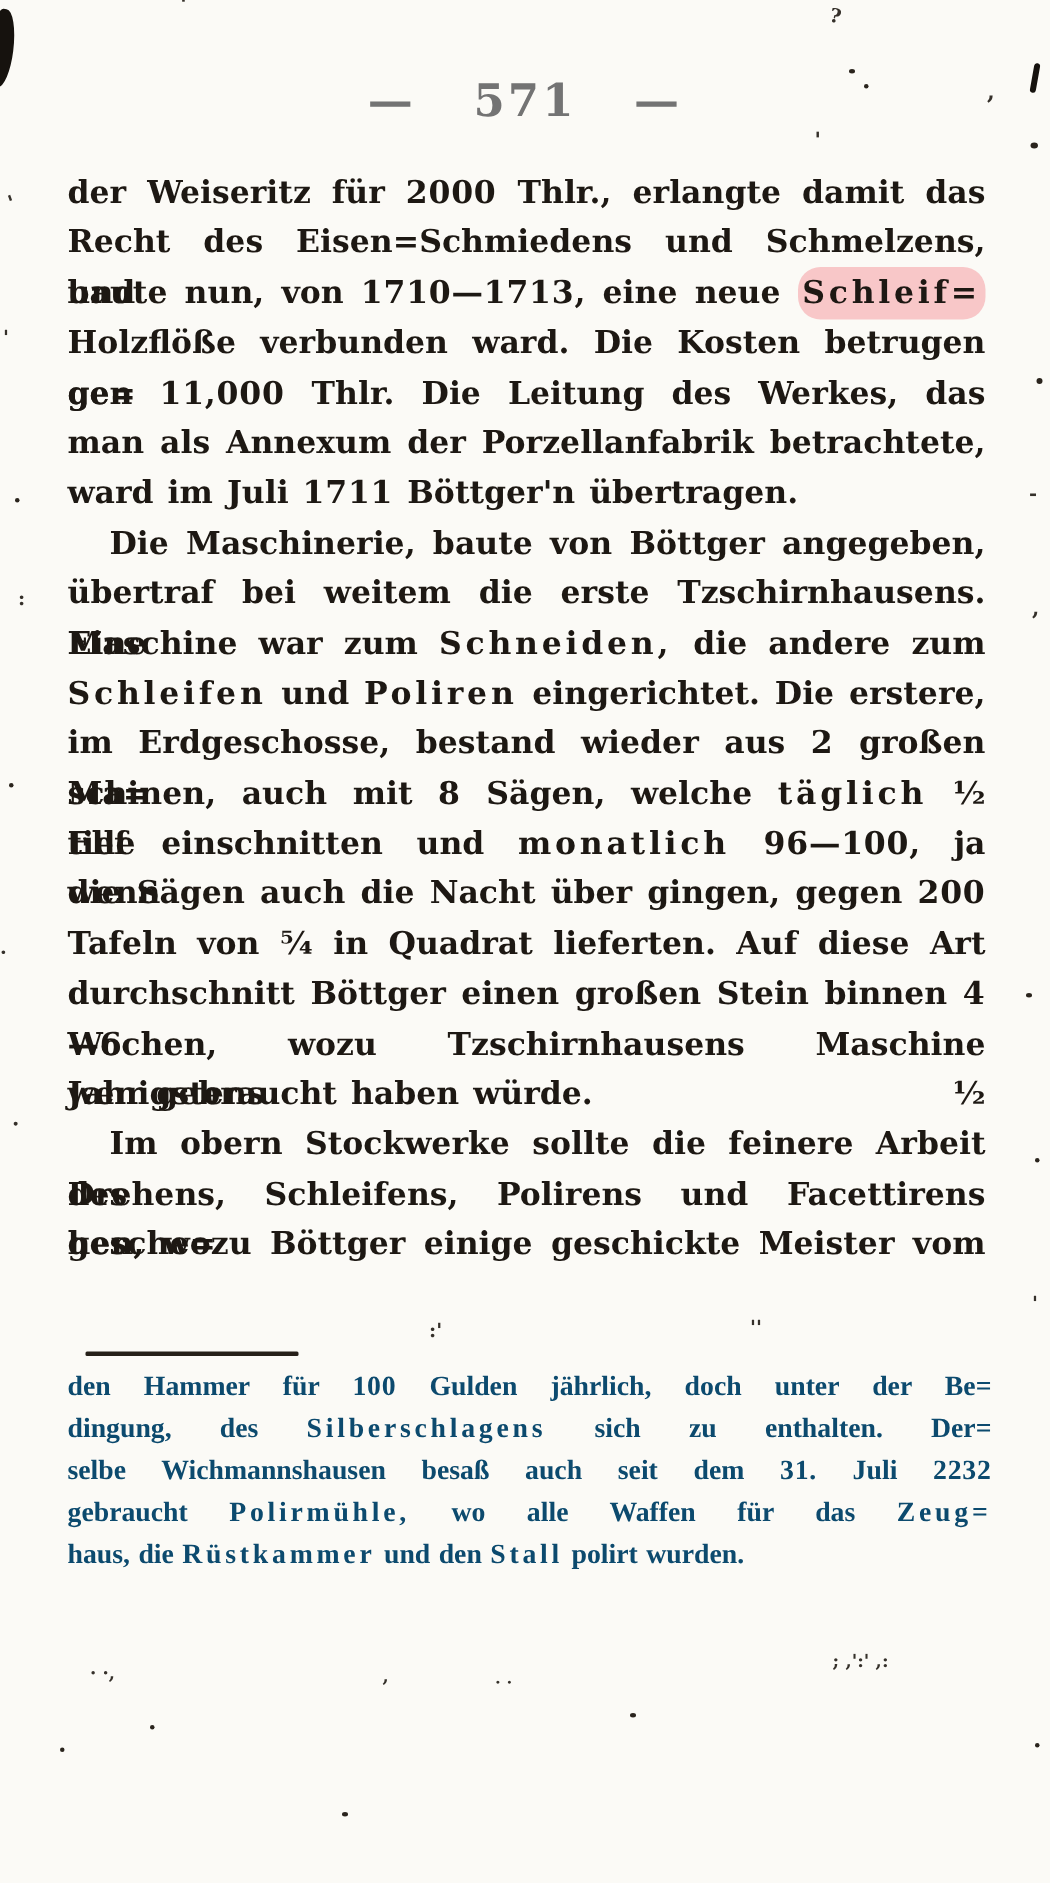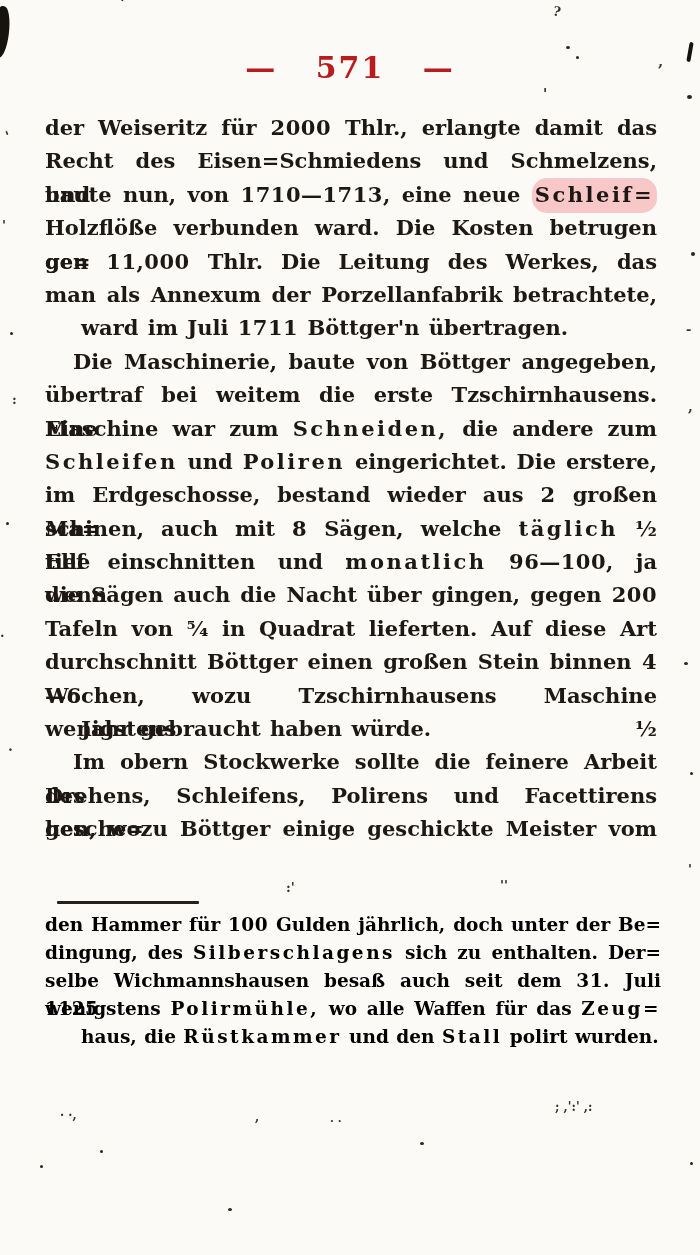--- a/index.html
+++ b/index.html
@@ -3,36 +3,36 @@
 <meta charset="utf-8">
 <style>
   html,body{margin:0;padding:0;}
   body{
     width:700px;height:1255px;position:relative;overflow:hidden;
     background:#fbfaf6;
     font-family:"DejaVu Serif", serif;
   }
   .page-header{
     position:absolute;top:50px;left:0;width:700px;text-align:center;
-    font-weight:bold;font-size:30px;color:#b91c1c;
+    font-weight:bold;font-size:30px;color:#737373;
     word-spacing:26px;letter-spacing:2px;
   }
   .body-text{position:absolute;left:45px;top:111px;width:612px;}
   .body-text .line{
     height:33.4px;line-height:33.4px;
     font-weight:bold;font-size:21px;color:#1d1813;
     text-align:justify;text-align-last:justify;word-spacing:2px;
   }
   .footnote-text{position:absolute;left:45px;top:911px;width:616px;}
   .footnote-text .line{
     height:28px;line-height:28px;
-    font-weight:bold;font-size:18.5px;color:#000000;
-    text-align:justify;text-align-last:justify;word-spacing:1px;
+    font-weight:bold;font-size:18.5px;color:#0c4a6e;
+    text-align:justify;text-align-last:justify;word-spacing:1px;font-family:Liberation Serif, serif;
   }
-  .line.end{text-align-last:left;margin-left:36px;}
+  .line.end{text-align-last:left;}
   .line.indent{text-indent:28px;}
   .sp{letter-spacing:2.5px;border-radius:15px;}
   .hl{background:#f8c7c8;padding:4px 3px 6px 3px;}
   .num{letter-spacing:0.5px;}
   .footnote-rule{
     position:absolute;left:57px;top:901px;width:142px;height:3px;
     background:#262019;border-radius:1px;
   }
   .speck{position:absolute;background:#2a241d;border-radius:50%;}
   .mark{position:absolute;color:#35302a;font-weight:bold;font-family:"DejaVu Serif",serif;}
@@ -66,22 +66,22 @@
     <div class="line indent"><span>Im obern Stockwerke sollte die feinere Arbeit des</span></div>
     <div class="line"><span>Drehens, Schleifens, Polirens und Facettirens gesche=</span></div>
     <div class="line"><span>hen, wozu Böttger einige geschickte Meister vom</span></div>
   </div>
 
 <div class="footnote-rule"></div>
 
 <div class="footnote-text">
     <div class="line"><span>den Hammer für </span><span class="num">100</span><span> Gulden jährlich, doch unter der Be=</span></div>
     <div class="line"><span>dingung, des </span><span class="sp">Silberschlagens</span><span> sich zu enthalten. Der=</span></div>
-    <div class="line"><span>selbe Wichmannshausen besaß auch seit dem </span><span class="num">31.</span><span> Juli </span><span class="num">1125</span></div>
-    <div class="line"><span>wenigstens </span><span class="sp">Polirmühle,</span><span> wo alle Waffen für das </span><span class="sp">Zeug=</span></div>
+    <div class="line"><span>selbe Wichmannshausen besaß auch seit dem </span><span class="num">31.</span><span> Juli </span><span class="num">2232</span></div>
+    <div class="line"><span>gebraucht </span><span class="sp">Polirmühle,</span><span> wo alle Waffen für das </span><span class="sp">Zeug=</span></div>
     <div class="line end"><span>haus, die </span><span class="sp">Rüstkammer</span><span> und den </span><span class="sp">Stall</span><span> polirt wurden.</span></div>
   </div>
 
 <div>
   <div class="blob" style="left:-6px;top:6px;width:15px;height:52px;border-radius:40% 60% 55% 45%;transform:rotate(7deg);"></div>
   <div class="mark" style="left:120px;top:-6px;font-size:15px;">'</div>
   <div class="mark" style="left:388px;top:-8px;font-size:16px;">'</div>
   <div class="mark" style="left:553px;top:4px;font-size:13px;transform:rotate(12deg);">?</div>
   <div class="speck" style="left:566px;top:46px;width:4px;height:3px;"></div>
   <div class="speck" style="left:576px;top:56px;width:3px;height:3px;"></div>

